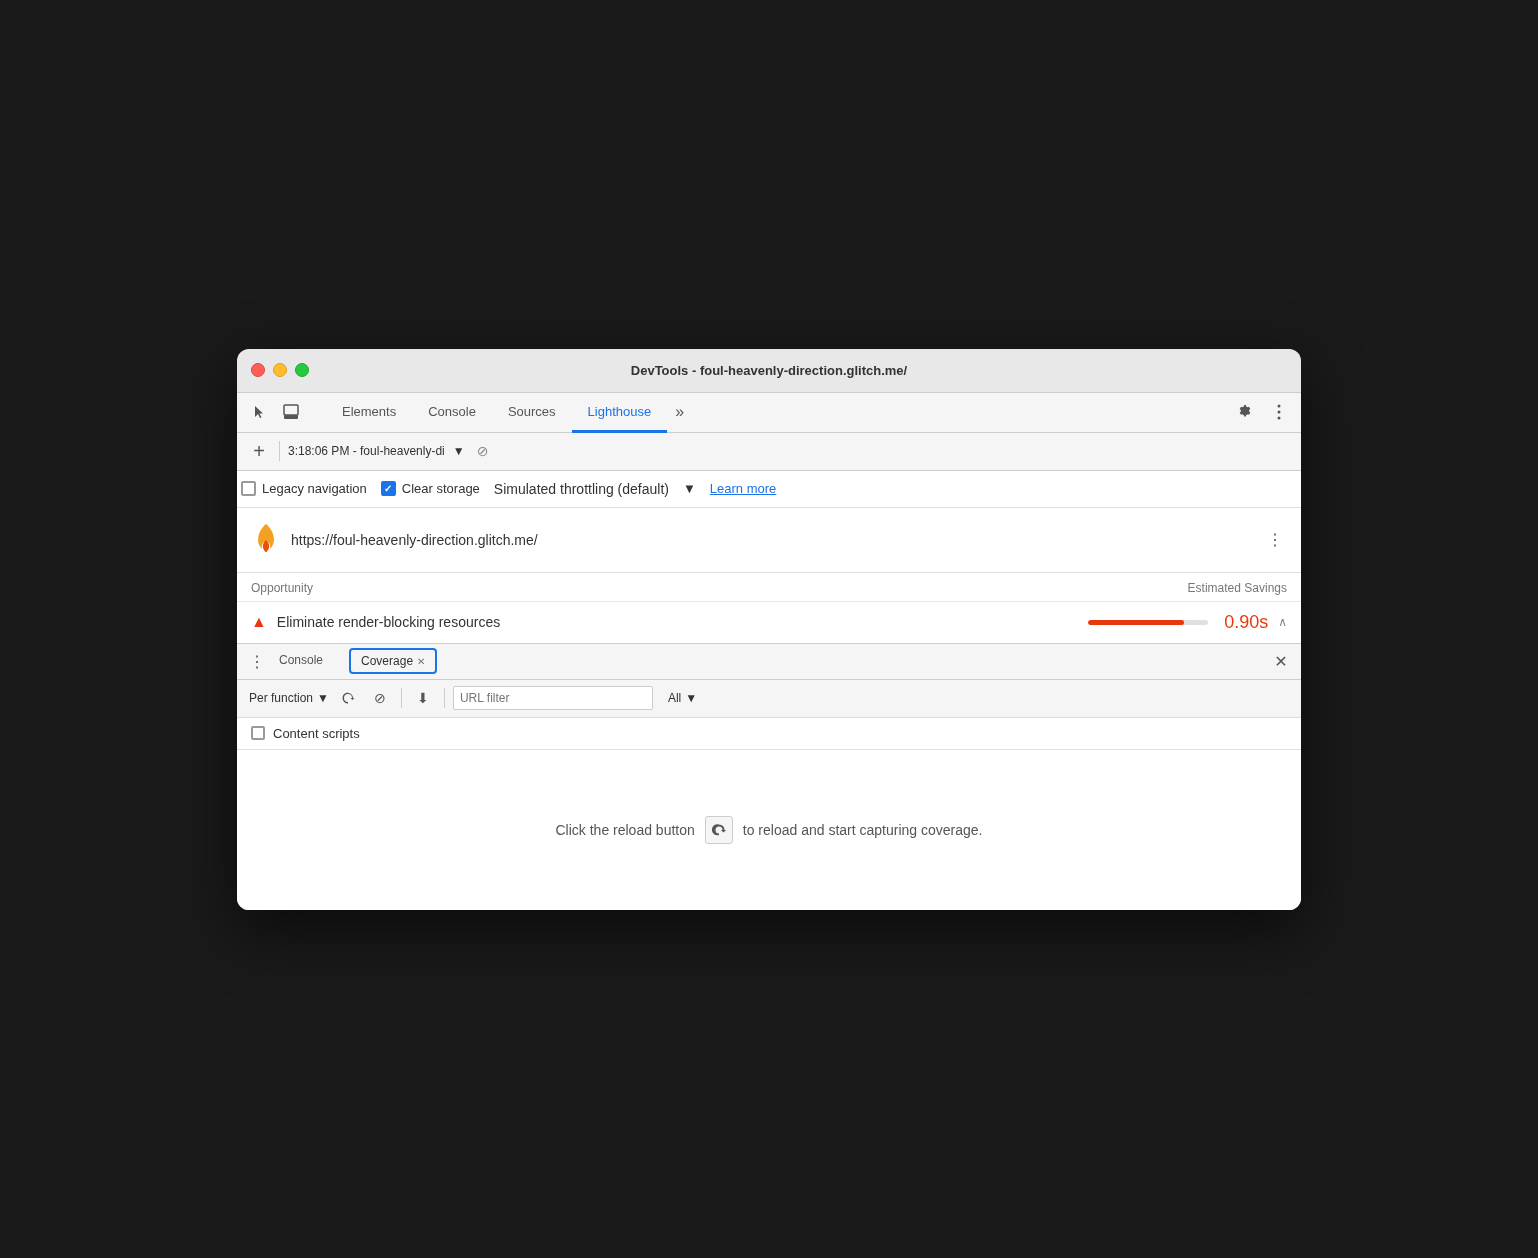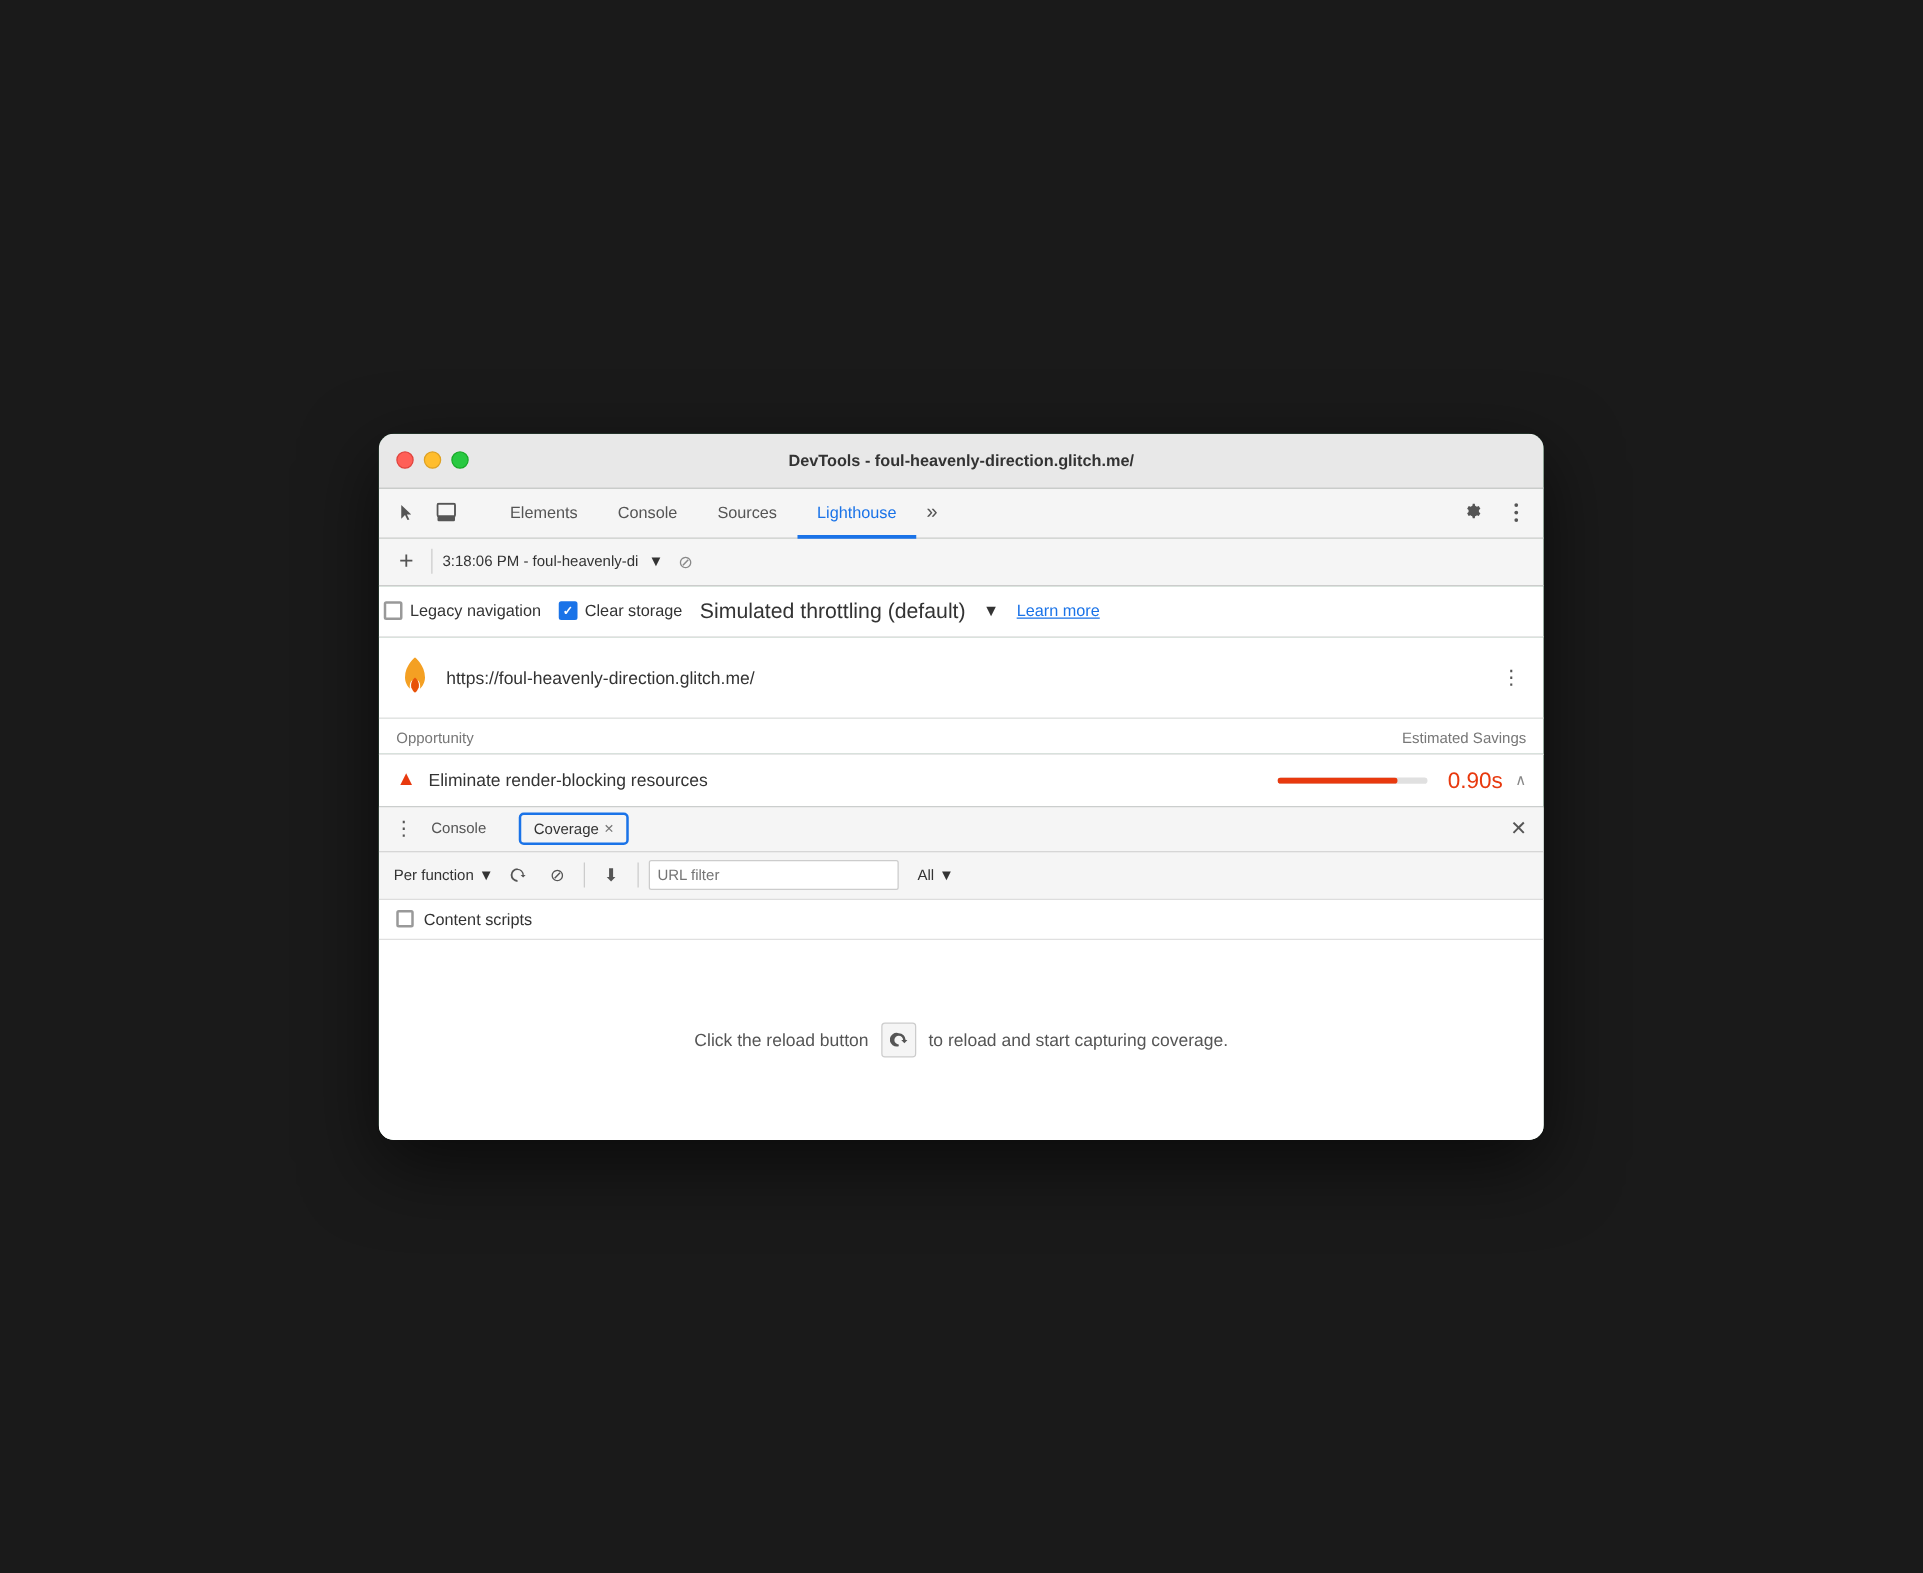--- a/index.html
+++ b/index.html
@@ -6,22 +6,22 @@
     body {
       background: #1a1a1a;
       display: flex;
       align-items: center;
       justify-content: center;
       min-height: 100vh;
       font-family: -apple-system, BlinkMacSystemFont, 'Segoe UI', sans-serif;
     }
 
     .window {
-      width: 932px;
-      background: #14532d;
+      width: 1064px;
+      background: #a21caf;
       border-radius: 12px;
       box-shadow: 0 20px 60px rgba(0,0,0,0.6);
       overflow: hidden;
     }
 
     
     .title-bar {
       background: #e8e8e8;
       height: 44px;
       display: flex;
@@ -178,21 +178,21 @@
       background: #1a73e8;
       border-color: #1a73e8;
     }
     .checkbox-box.checked::after {
       content: '✓';
       color: white;
       font-size: 10px;
       font-weight: bold;
     }
     .throttling-label {
-      font-size: 17px;
+      font-size: 14px;
       color: #333;
     }
     .throttling-dropdown {
       display: flex;
       align-items: center;
       gap: 4px;
       cursor: pointer;
       font-size: 13px;
       color: #333;
     }

